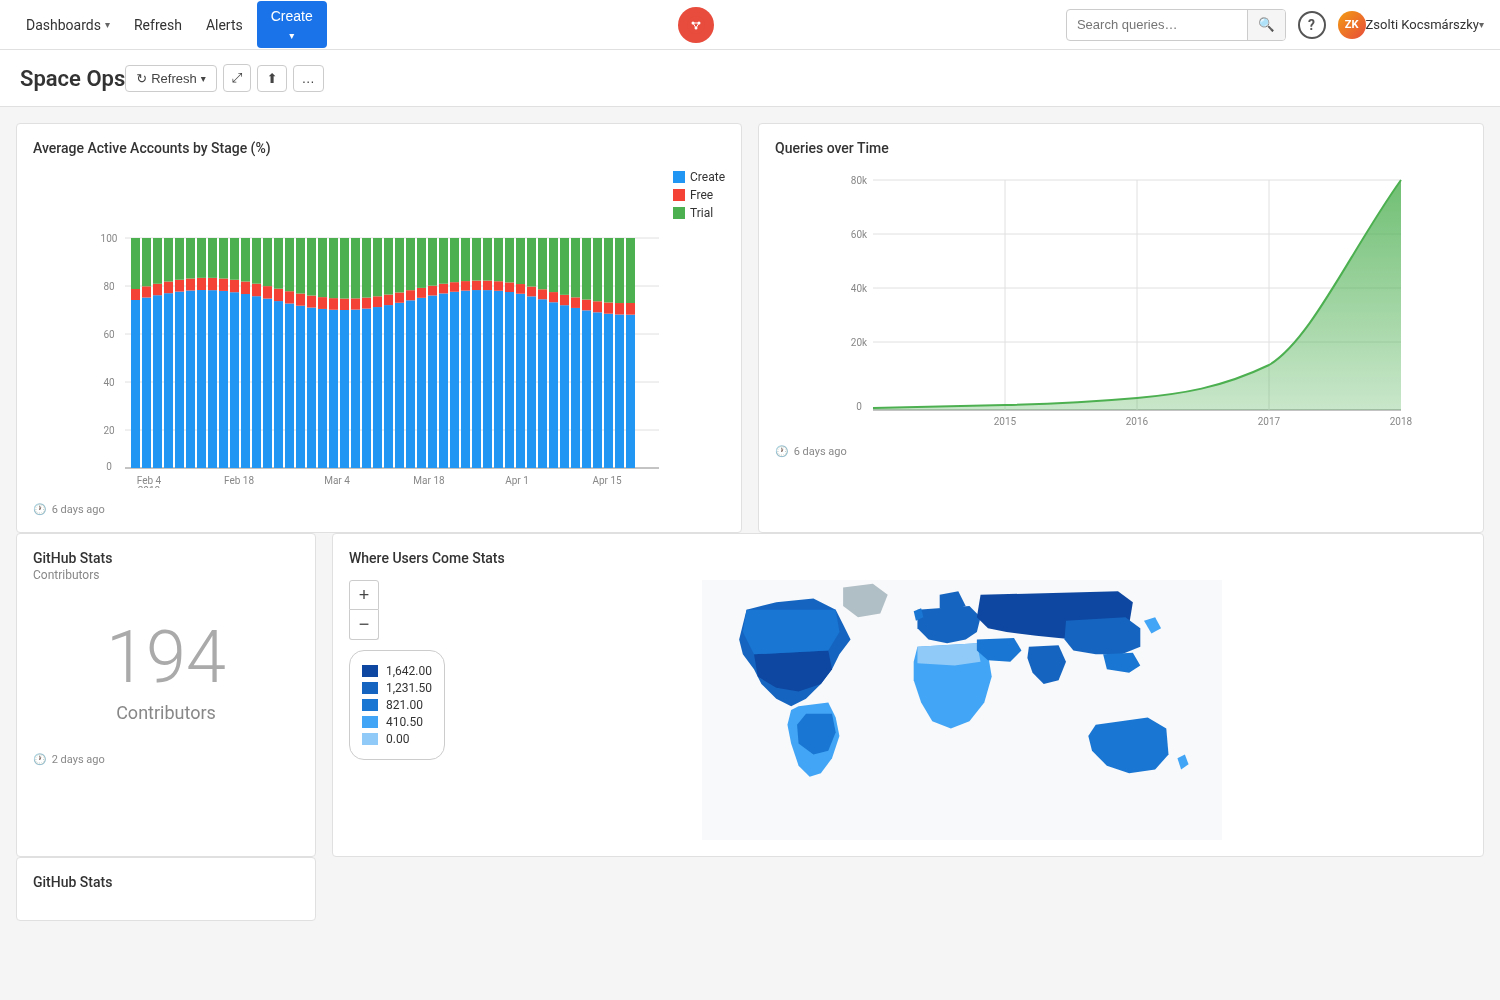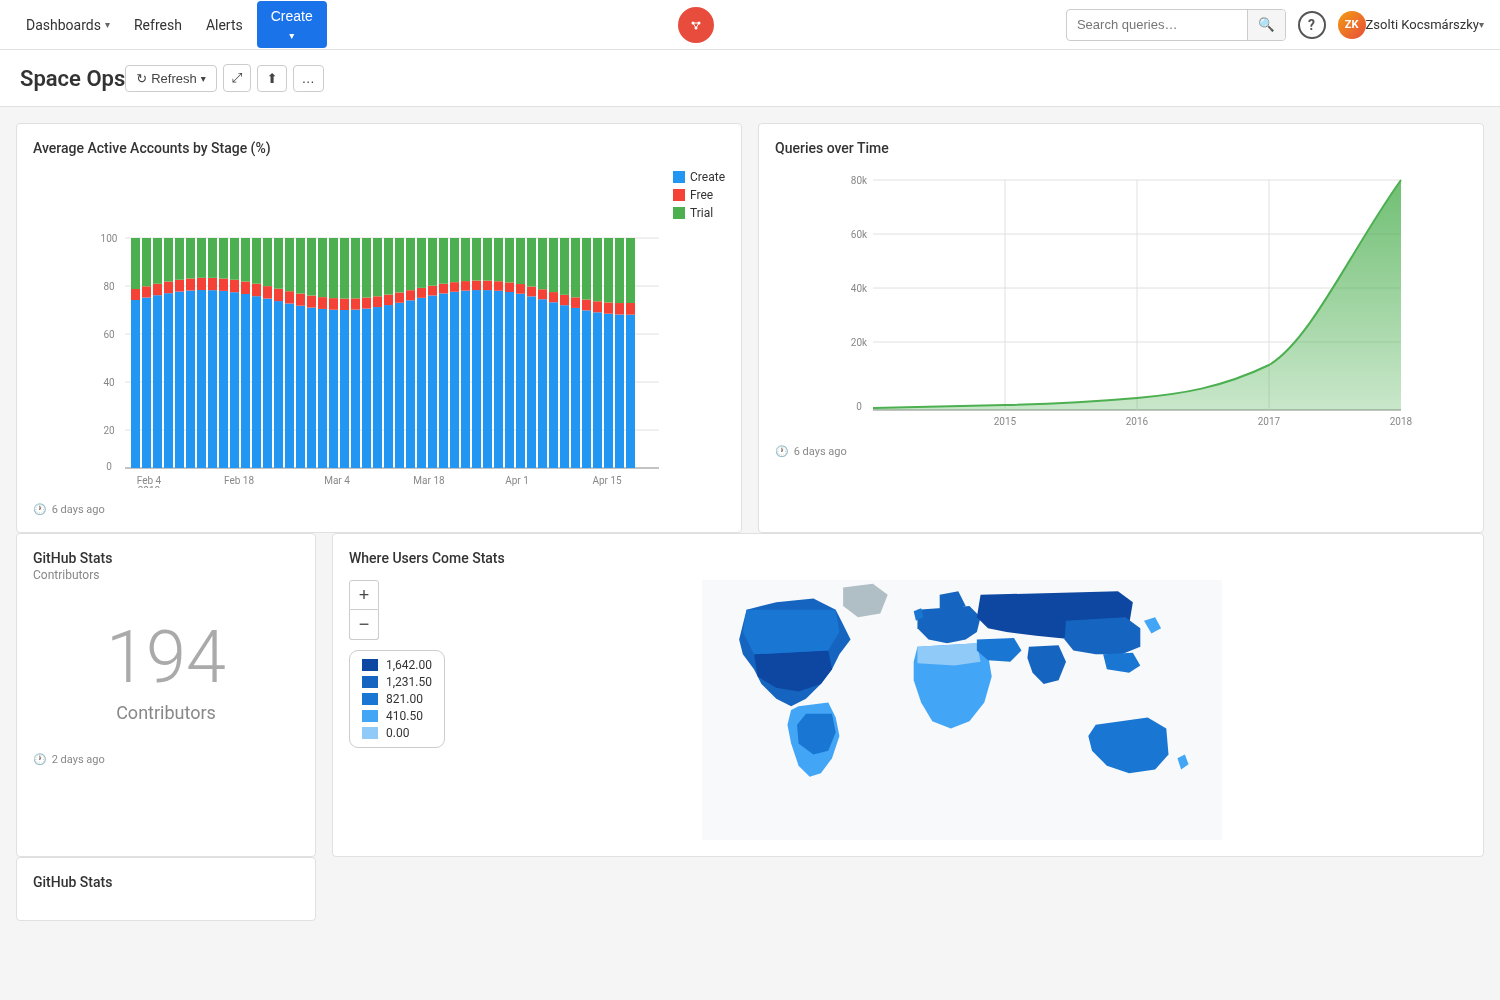--- a/index.html
+++ b/index.html
@@ -227,22 +227,22 @@
       cursor: pointer;
       font-size: 18px;
       display: flex; align-items: center; justify-content: center;
       color: #444;
     }
     .zoom-btn:first-child { border-radius: 3px 3px 0 0; }
     .zoom-btn:last-child { border-radius: 0 0 3px 3px; border-top: none; }
 
     .map-legend-box {
       border: 1px solid #ccc;
-      border-radius: 9px;
-      padding: 4px 12px;
+      border-radius: 15px;
+      padding: 10px 12px;
       margin-top: 10px;
       background: #fff;
     }
     .map-legend-item {
       display: flex; align-items: center; gap: 8px;
       font-size: 12px;
       margin: 3px 0;
     }
     .map-legend-color {
       width: 16px; height: 12px;

